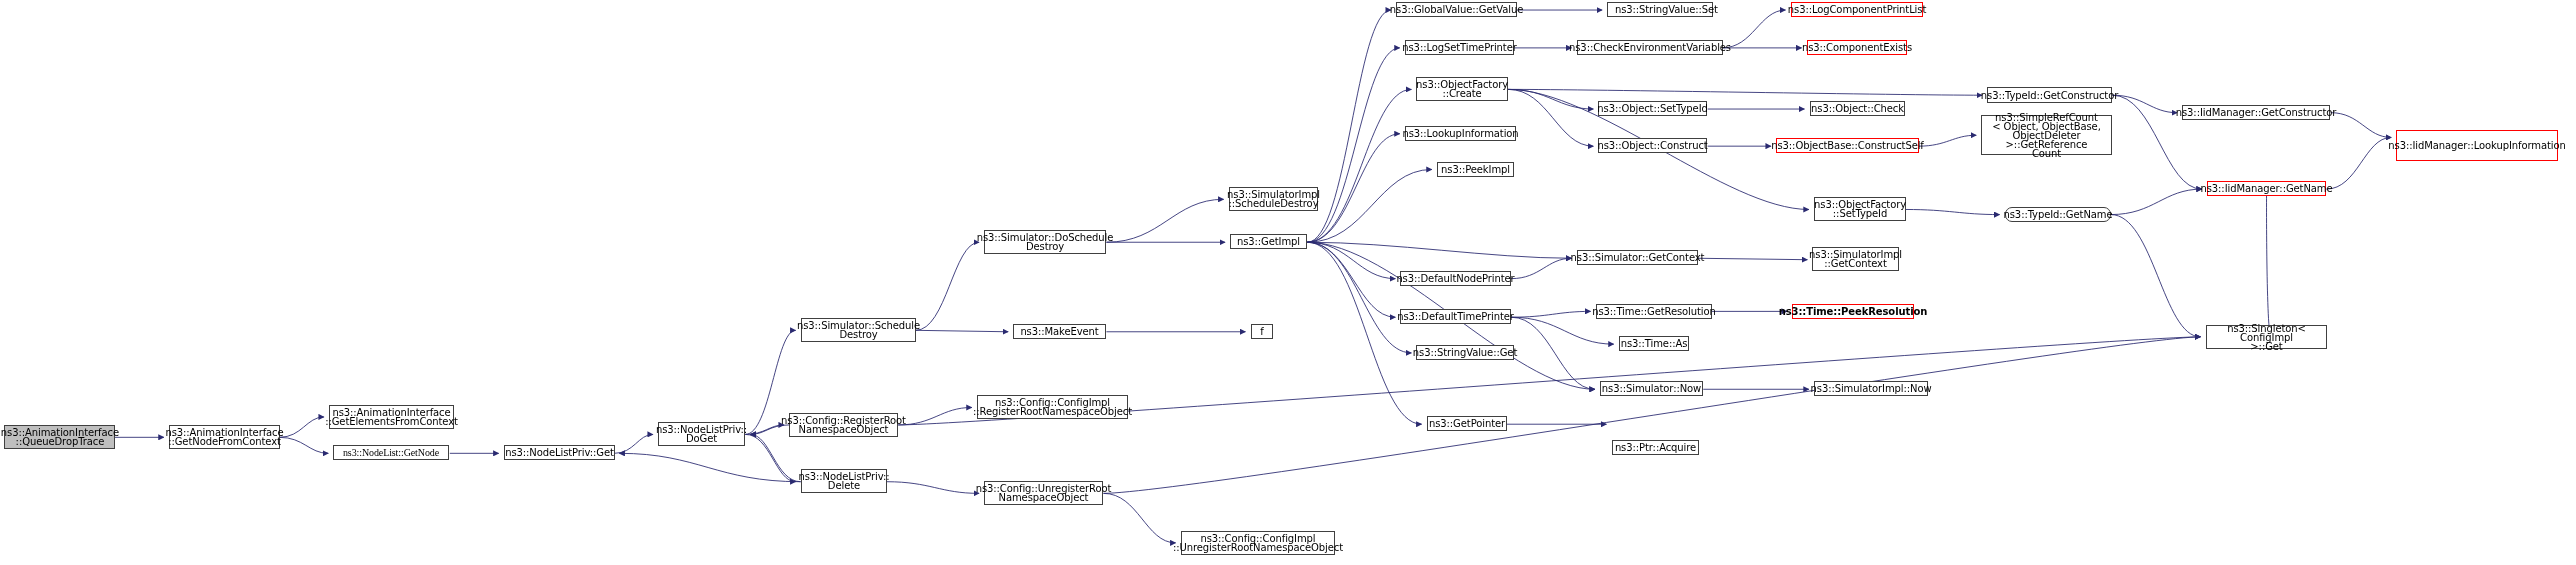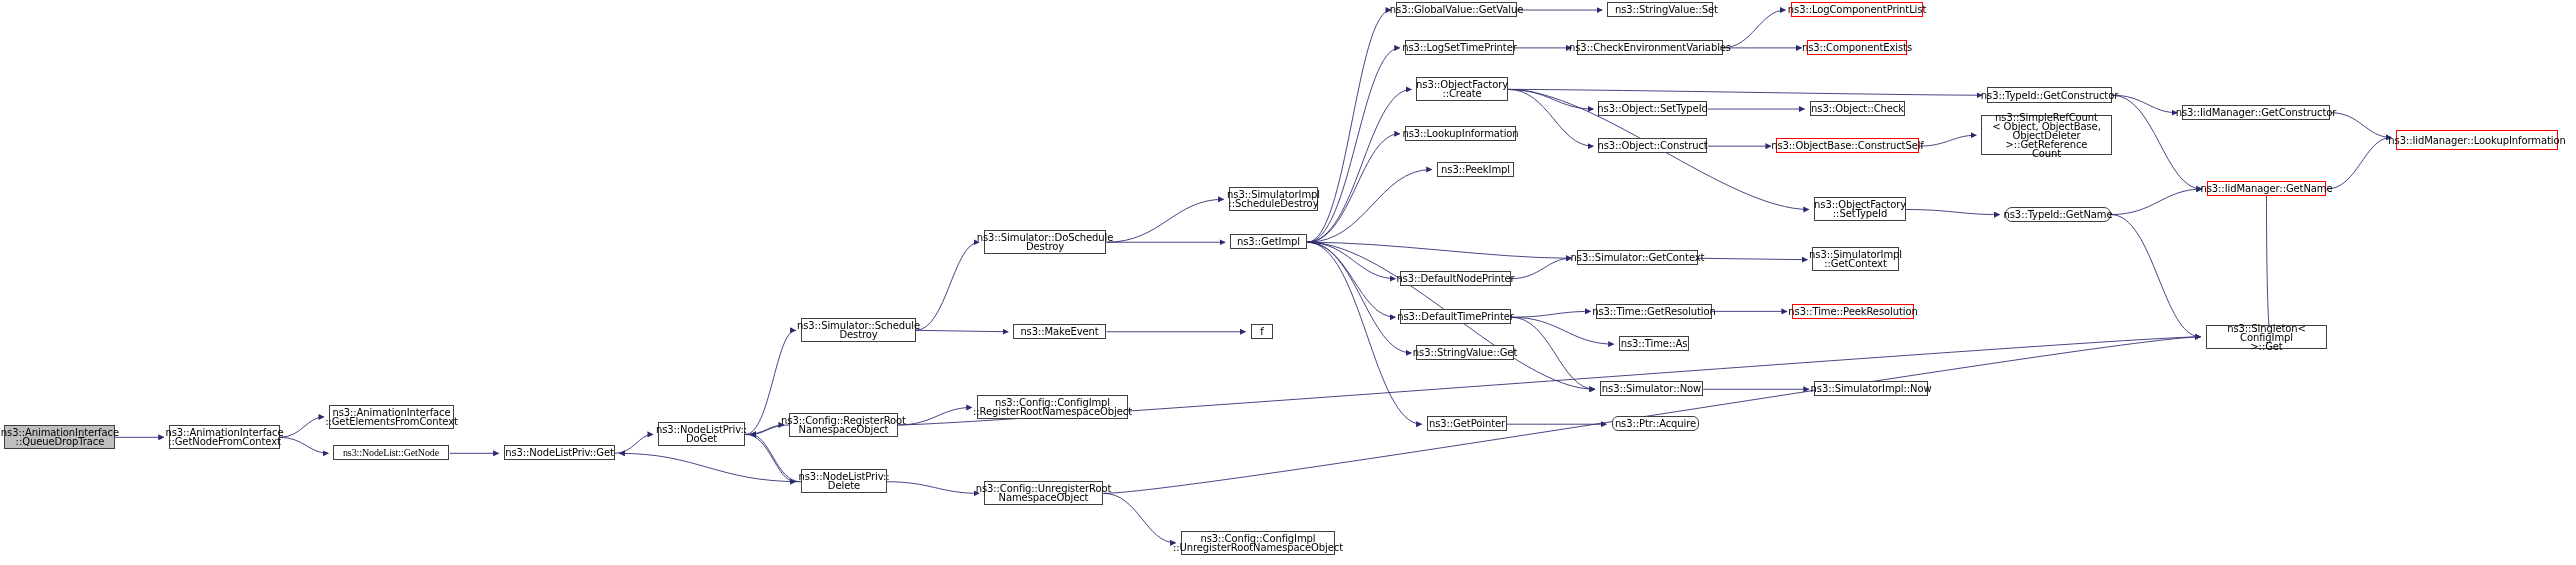--- a/index.html
+++ b/index.html
@@ -158,35 +158,35 @@
       <div class="node" style="left: 1405px; top: 126px; width: 111px; height: 15.3px;">ns3::LookupInformation</div>
       <div class="node" style="left: 1598px; top: 138px; width: 109px; height: 15.3px;">ns3::Object::Construct</div>
       <div class="node redborder" style="left: 1776px; top: 138px; width: 143px; height: 15.3px;">ns3::ObjectBase::ConstructSelf</div>
       <div class="node" style="left: 1437px; top: 162px; width: 77px; height: 15.3px;">ns3::PeekImpl</div>
       <div class="node" style="left: 1987px; top: 87px; width: 125px; height: 16px;">ns3::TypeId::GetConstructor</div>
       <div class="node" style="left: 1981px; top: 115px; width: 131px; height: 40px;">ns3::SimpleRefCount
 &lt; Object, ObjectBase,
 ObjectDeleter &gt;::GetReference
 Count</div>
       <div class="node" style="left: 2182px; top: 105px; width: 148px; height: 15.3px;">ns3::IidManager::GetConstructor</div>
-      <div class="node redborder" style="left: 2396px; top: 130px; width: 162px; height: 20px;">ns3::IidManager::LookupInformation</div>
+      <div class="node redborder" style="left: 2396px; top: 130px; width: 162px; height: 31px;">ns3::IidManager::LookupInformation</div>
       <div class="node redborder" style="left: 2207px; top: 181px; width: 119px; height: 15.3px;">ns3::IidManager::GetName</div>
       <div class="node" style="left: 1814px; top: 197px; width: 92px; height: 24px;">ns3::ObjectFactory
 ::SetTypeId</div>
       <div class="node" style="left: 2005px; top: 207px; width: 106px; height: 15.3px; border-radius: 7px;">ns3::TypeId::GetName</div>
       <div class="node" style="left: 1577px; top: 250px; width: 121px; height: 15.3px;">ns3::Simulator::GetContext</div>
       <div class="node" style="left: 1812px; top: 247px; width: 87px; height: 24px;">ns3::SimulatorImpl
 ::GetContext</div>
       <div class="node" style="left: 1400px; top: 271px; width: 111px; height: 15.3px;">ns3::DefaultNodePrinter</div>
       <div class="node" style="left: 1400px; top: 309px; width: 111px; height: 15.3px;">ns3::DefaultTimePrinter</div>
       <div class="node" style="left: 1596px; top: 304px; width: 116px; height: 15.3px;">ns3::Time::GetResolution</div>
-      <div class="node redborder" style="left: 1792px; top: 304px; width: 122px; height: 15.3px;">ns3::Time::PeekResolution</div>
+      <div class="node redborder" style="left: 1792px; top: 304px; width: 122px; height: 15.3px; font-weight: bold;">ns3::Time::PeekResolution</div>
       <div class="node" style="left: 1619px; top: 336px; width: 70px; height: 15.3px;">ns3::Time::As</div>
       <div class="node" style="left: 1416px; top: 345px; width: 98px; height: 15.3px;">ns3::StringValue::Get</div>
       <div class="node" style="left: 1600px; top: 381px; width: 103px; height: 15.3px;">ns3::Simulator::Now</div>
       <div class="node" style="left: 1814px; top: 381px; width: 114px; height: 15.3px;">ns3::SimulatorImpl::Now</div>
       <div class="node" style="left: 1427px; top: 416px; width: 80px; height: 15.3px;">ns3::GetPointer</div>
-      <div class="node" style="left: 1612px; top: 416px; width: 87px; height: 15.3px; border-radius: 6px;">ns3::Ptr::Acquire</div>
+      <div class="node" style="left: 1612px; top: 440px; width: 87px; height: 15.3px;">ns3::Ptr::Acquire</div>
       <div class="node" style="left: 2206px; top: 325px; width: 121px; height: 24px;">ns3::Singleton&lt; ConfigImpl
 &gt;::Get</div>
     </div>
 </div>
 
 
 </body></html>

